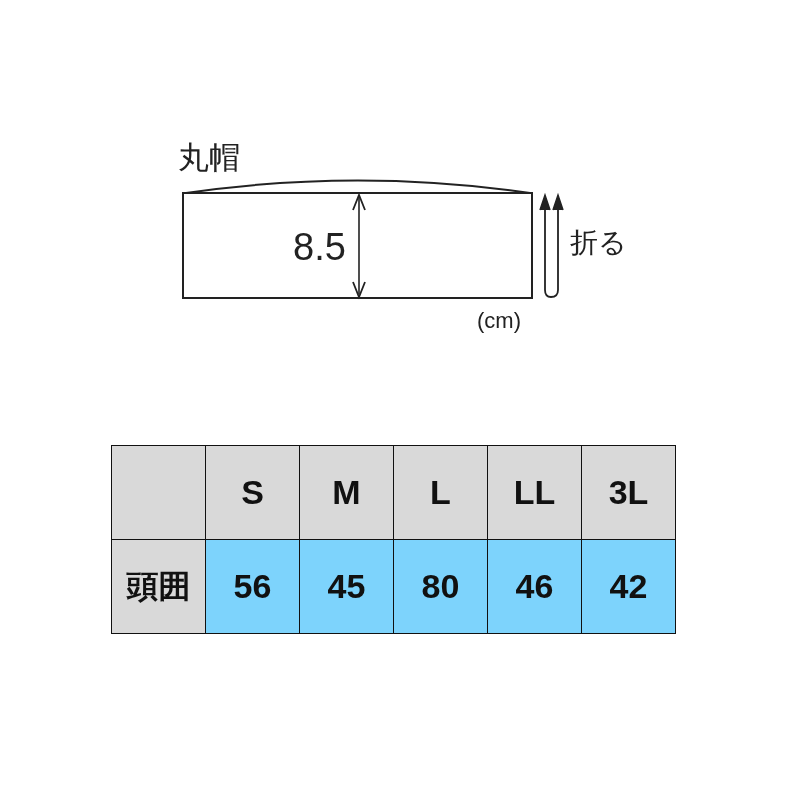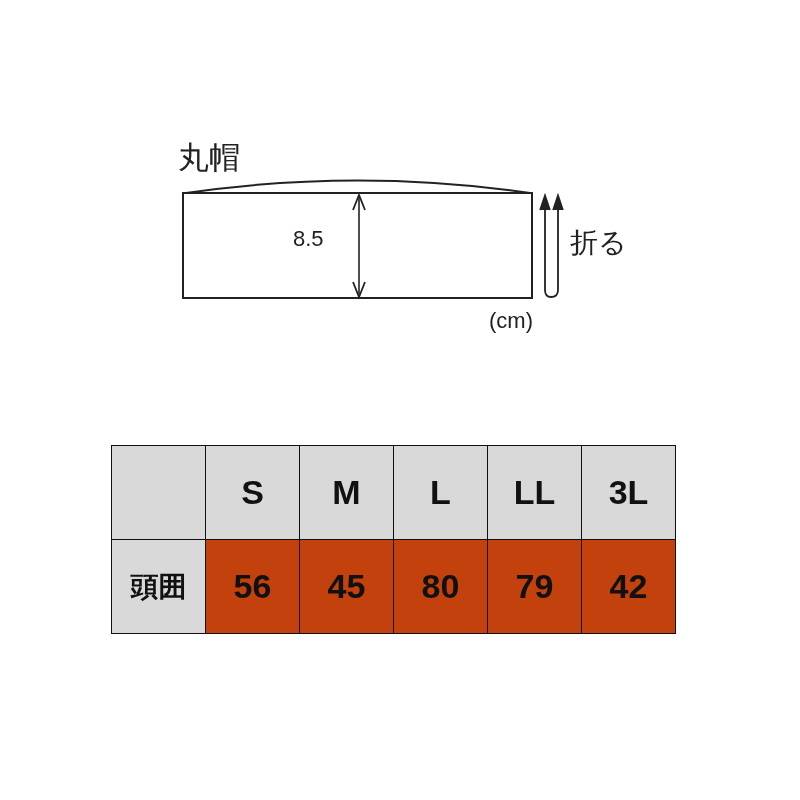--- a/index.html
+++ b/index.html
@@ -2,32 +2,32 @@
 <html><head>
   <meta charset="utf-8">
   <style>
     html, body { margin: 0; padding: 0; background: #ffffff; }
     body { width: 800px; height: 800px; position: relative; overflow: hidden;
            font-family: "Liberation Sans", "DejaVu Sans", sans-serif; color: #111; }
     .diagram { position: absolute; left: 0; top: 0; width: 800px; height: 400px; }
     .diagram svg { position: absolute; left: 0; top: 0; }
     .label { position: absolute; color: #222; white-space: nowrap; }
     .title-label { left: 178px; top: 137px; font-size: 31px; font-family: "DejaVu Sans", sans-serif; }
-    .dim-label { left: 293px; top: 226px; font-size: 22px; }
+    .dim-label { left: 293px; top: 226px; font-size: 38px; }
     .fold-label { left: 570px; top: 224px; font-size: 28px; font-family: Liberation Mono, monospace; }
-    .unit-label { left: 489px; top: 308px; font-size: 22px; }
+    .unit-label { left: 477px; top: 308px; font-size: 22px; }
 
     table.size-table { position: absolute; left: 111px; top: 445px; border-collapse: collapse;
                        table-layout: fixed; }
     table.size-table td { width: 93px; height: 93px; border: 1.5px solid #111; text-align: center;
                           vertical-align: middle; font-weight: bold; font-size: 34px; padding: 0; }
     table.size-table tr.head td { background: #d9d9d9; }
-    table.size-table td.row-head { background: #d9d9d9; font-size: 28px;
+    table.size-table td.row-head { background: #d9d9d9; font-size: 32px;
                                    font-family: Liberation Serif, serif; }
-    table.size-table tr.vals td { background: #c2410c; }
+    table.size-table tr.vals td { background: #7dd3fc; }
     table.size-table tr.vals td.row-head { background: #d9d9d9; }
   </style>
 </head>
 <body>
 
 <div class="diagram">
   <svg width="800" height="400" viewBox="0 0 800 400">
 
     <path d="M 186 193 Q 358 168 530 193" fill="none" stroke="#222" stroke-width="2"></path>
 
@@ -55,17 +55,17 @@
     <td>M</td>
     <td>L</td>
     <td>LL</td>
     <td>3L</td>
   </tr>
   <tr class="vals">
     <td class="row-head">頭囲</td>
     <td>56</td>
     <td>45</td>
     <td>80</td>
-    <td>79</td>
+    <td>46</td>
     <td>42</td>
   </tr>
 </tbody>
   </table>
 
 </body></html>

